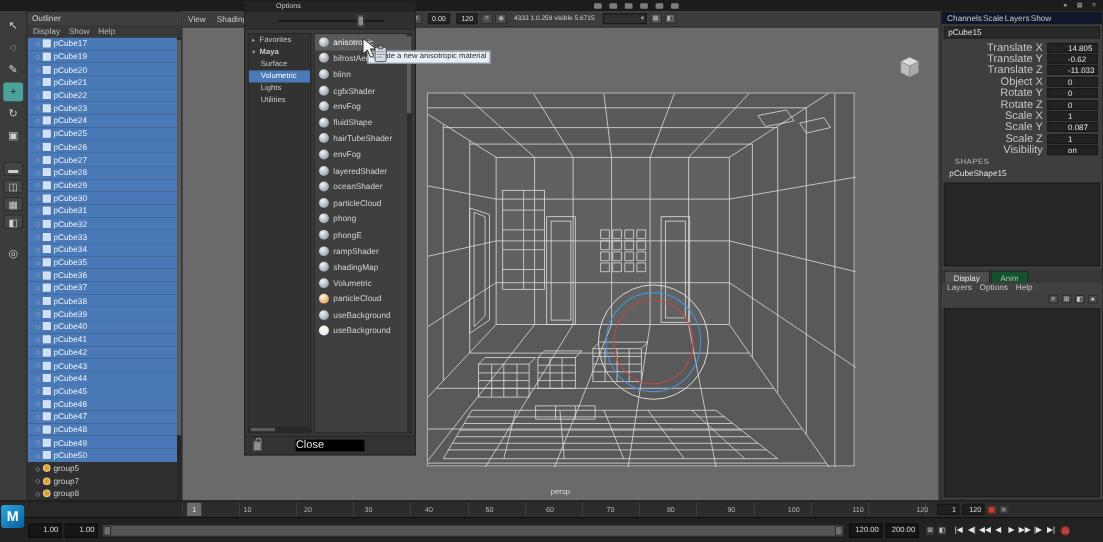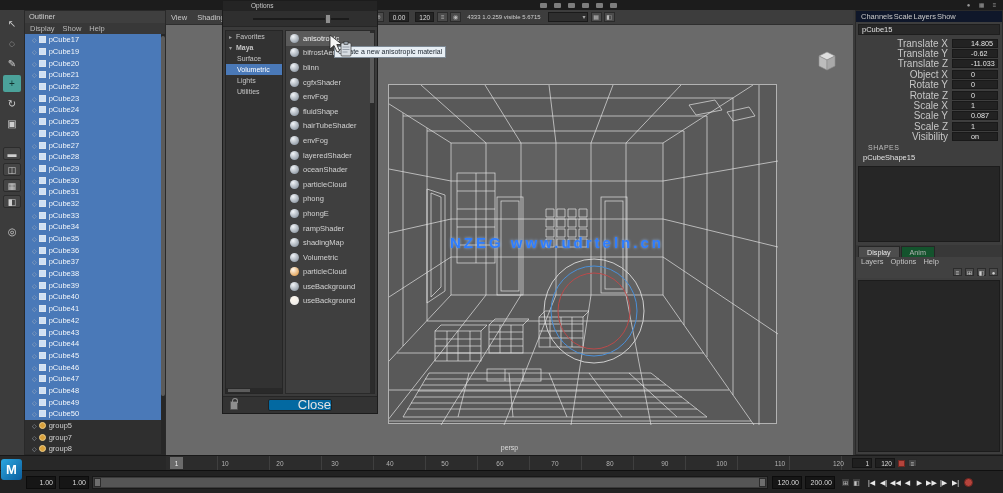--- a/index.html
+++ b/index.html
@@ -81,22 +81,22 @@
   .mrow.hov{background:#5a5a5a;color:#f0f0f0}
   .sph{width:9px;height:9px;border-radius:50%;margin-right:4px;flex:none;
     background:radial-gradient(circle at 35% 30%,#f2f5f8,#76828f)}
   #list-vscroll{position:absolute;right:0;top:0;bottom:0;width:4px;background:#2c2c2c}
   #list-vscroll .thumb{position:absolute;top:2px;left:0;width:100%;height:70px;background:#5c5c5c}
   #dialog-close-row{height:17px;background:#333;display:flex;align-items:center;justify-content:center;
     position:relative;border-top:1px solid #262626}
   #dialog-lock{position:absolute;left:7px;bottom:3px;width:8px;height:9px;background:#8f8f8f;border:1px solid #555;border-radius:1px}
   #dialog-lock:before{content:"";position:absolute;left:1px;top:-4px;width:4px;height:4px;border:1px solid #8f8f8f;
     border-bottom:none;border-radius:3px 3px 0 0}
-  #close-btn{width:64px;height:12px;background:#0369a1;border:1px solid #222;border-radius:2px;font-size:13px;
-    line-height:10px;text-align:right;color:#e4e4e4}
+  #close-btn{width:64px;height:12px;background:#000000;border:1px solid #222;border-radius:2px;font-size:10px;
+    line-height:10px;text-align:left;color:#e4e4e4}
 
   #tooltip{position:absolute;left:334px;top:46px;z-index:40;background:var(--tooltip_bg);border:1px solid #7c8893;
     color:#1c2630;font-size:7px;line-height:10px;padding:0 3px;white-space:nowrap}
   #cursor{position:absolute;left:329px;top:34px;z-index:50}
 
   
   #channelbox{position:absolute;left:855px;top:10px;width:148px;height:445px;background:#3e3e3e;display:flex;
     flex-direction:column;border:1px solid #2a2a2a;font-size:7.5px}
   #cb-menus{height:11px;display:flex;gap:1px;padding-left:5px;line-height:11px;color:#c9c9c9;background:#0f172a}
   #cb-name{margin:2px;height:11px;background:#282828;border:1px solid #1e1e1e;color:#e0e0e0;line-height:10px;padding-left:3px}
@@ -450,21 +450,20 @@
         <polygon points="338,27 360,22 366,31 344,36"></polygon>
       </g>
       <g fill="none">
         <ellipse cx="205" cy="226" rx="50" ry="52" stroke="#dcdcdc" stroke-width="0.9"></ellipse>
         <ellipse cx="205" cy="226" rx="43" ry="45" stroke="#4a90d9" stroke-width="1"></ellipse>
         <ellipse cx="205" cy="226" rx="36" ry="38" stroke="#bb4a4a" stroke-width="1"></ellipse>
       </g>
     </svg>
   </div>
 
-  <div id="watermark">NZEG www.udrteln.cn</div>
   <div id="persp-label">persp</div>
 
   <svg id="view-gizmo" viewBox="0 0 34 32">
     <polygon points="9,10 17,6 25,10 17,14" fill="#dedede" stroke="#8e8e8e" stroke-width="0.6"></polygon>
     <polygon points="9,10 17,14 17,24 9,20" fill="#bdbdbd" stroke="#8e8e8e" stroke-width="0.6"></polygon>
     <polygon points="25,10 17,14 17,24 25,20" fill="#a9a9a9" stroke="#8e8e8e" stroke-width="0.6"></polygon>
   </svg>
 </div>
 
 <div id="dialog">

